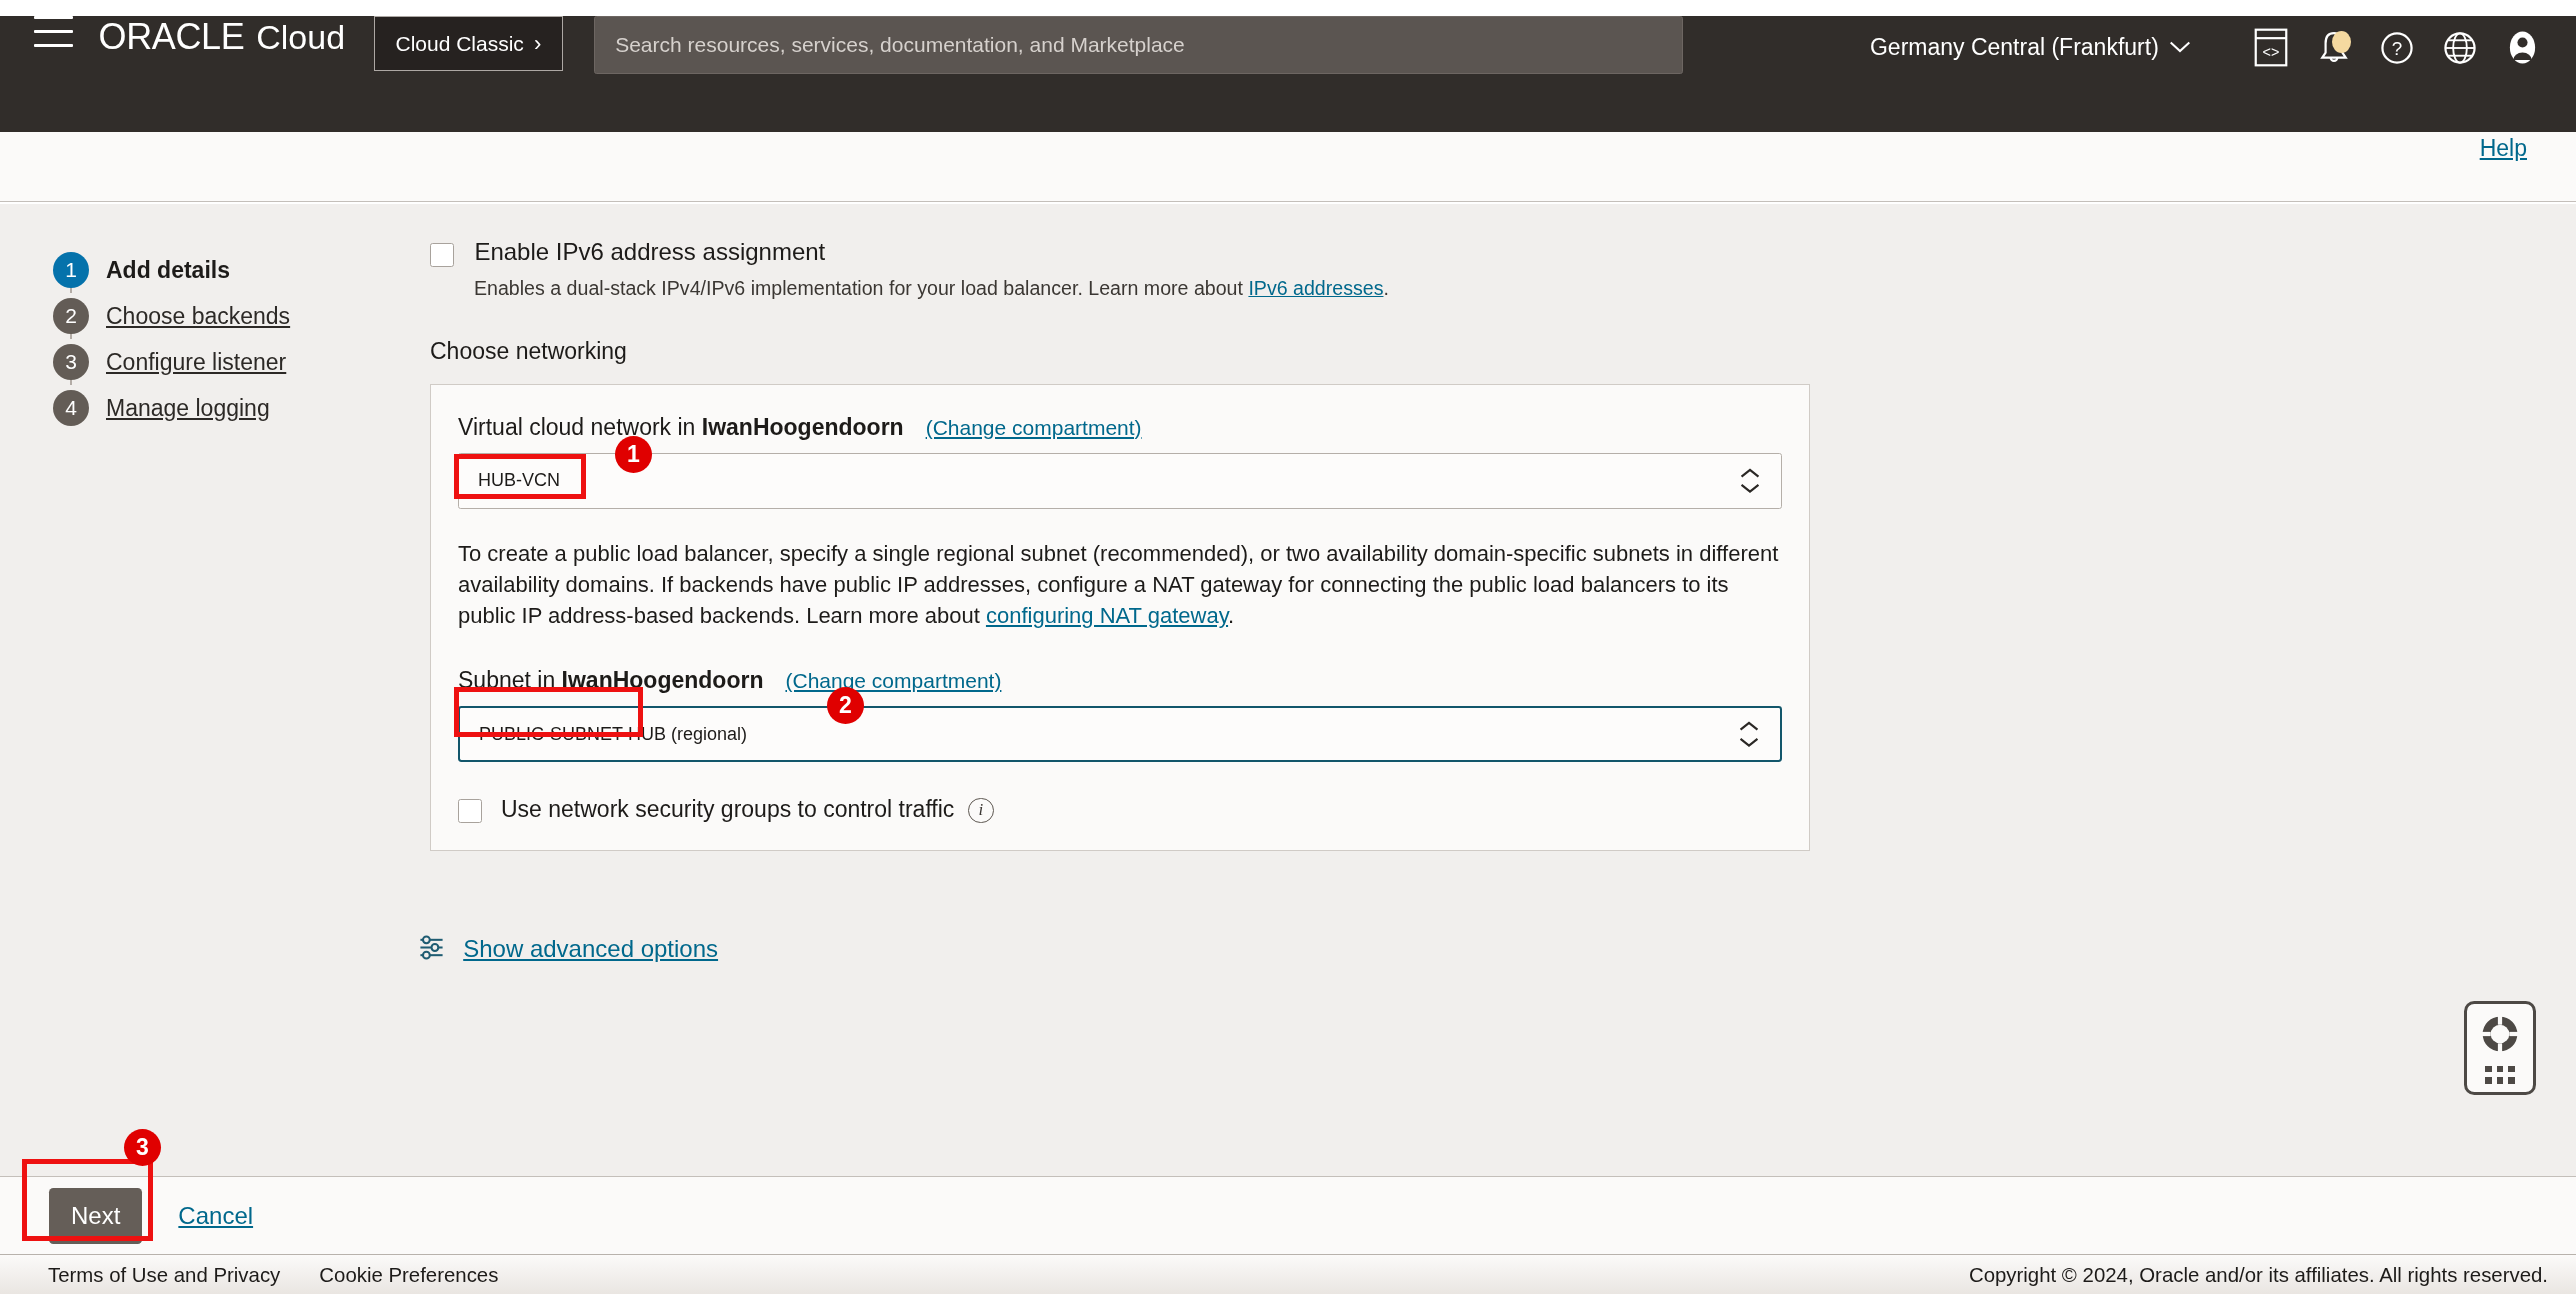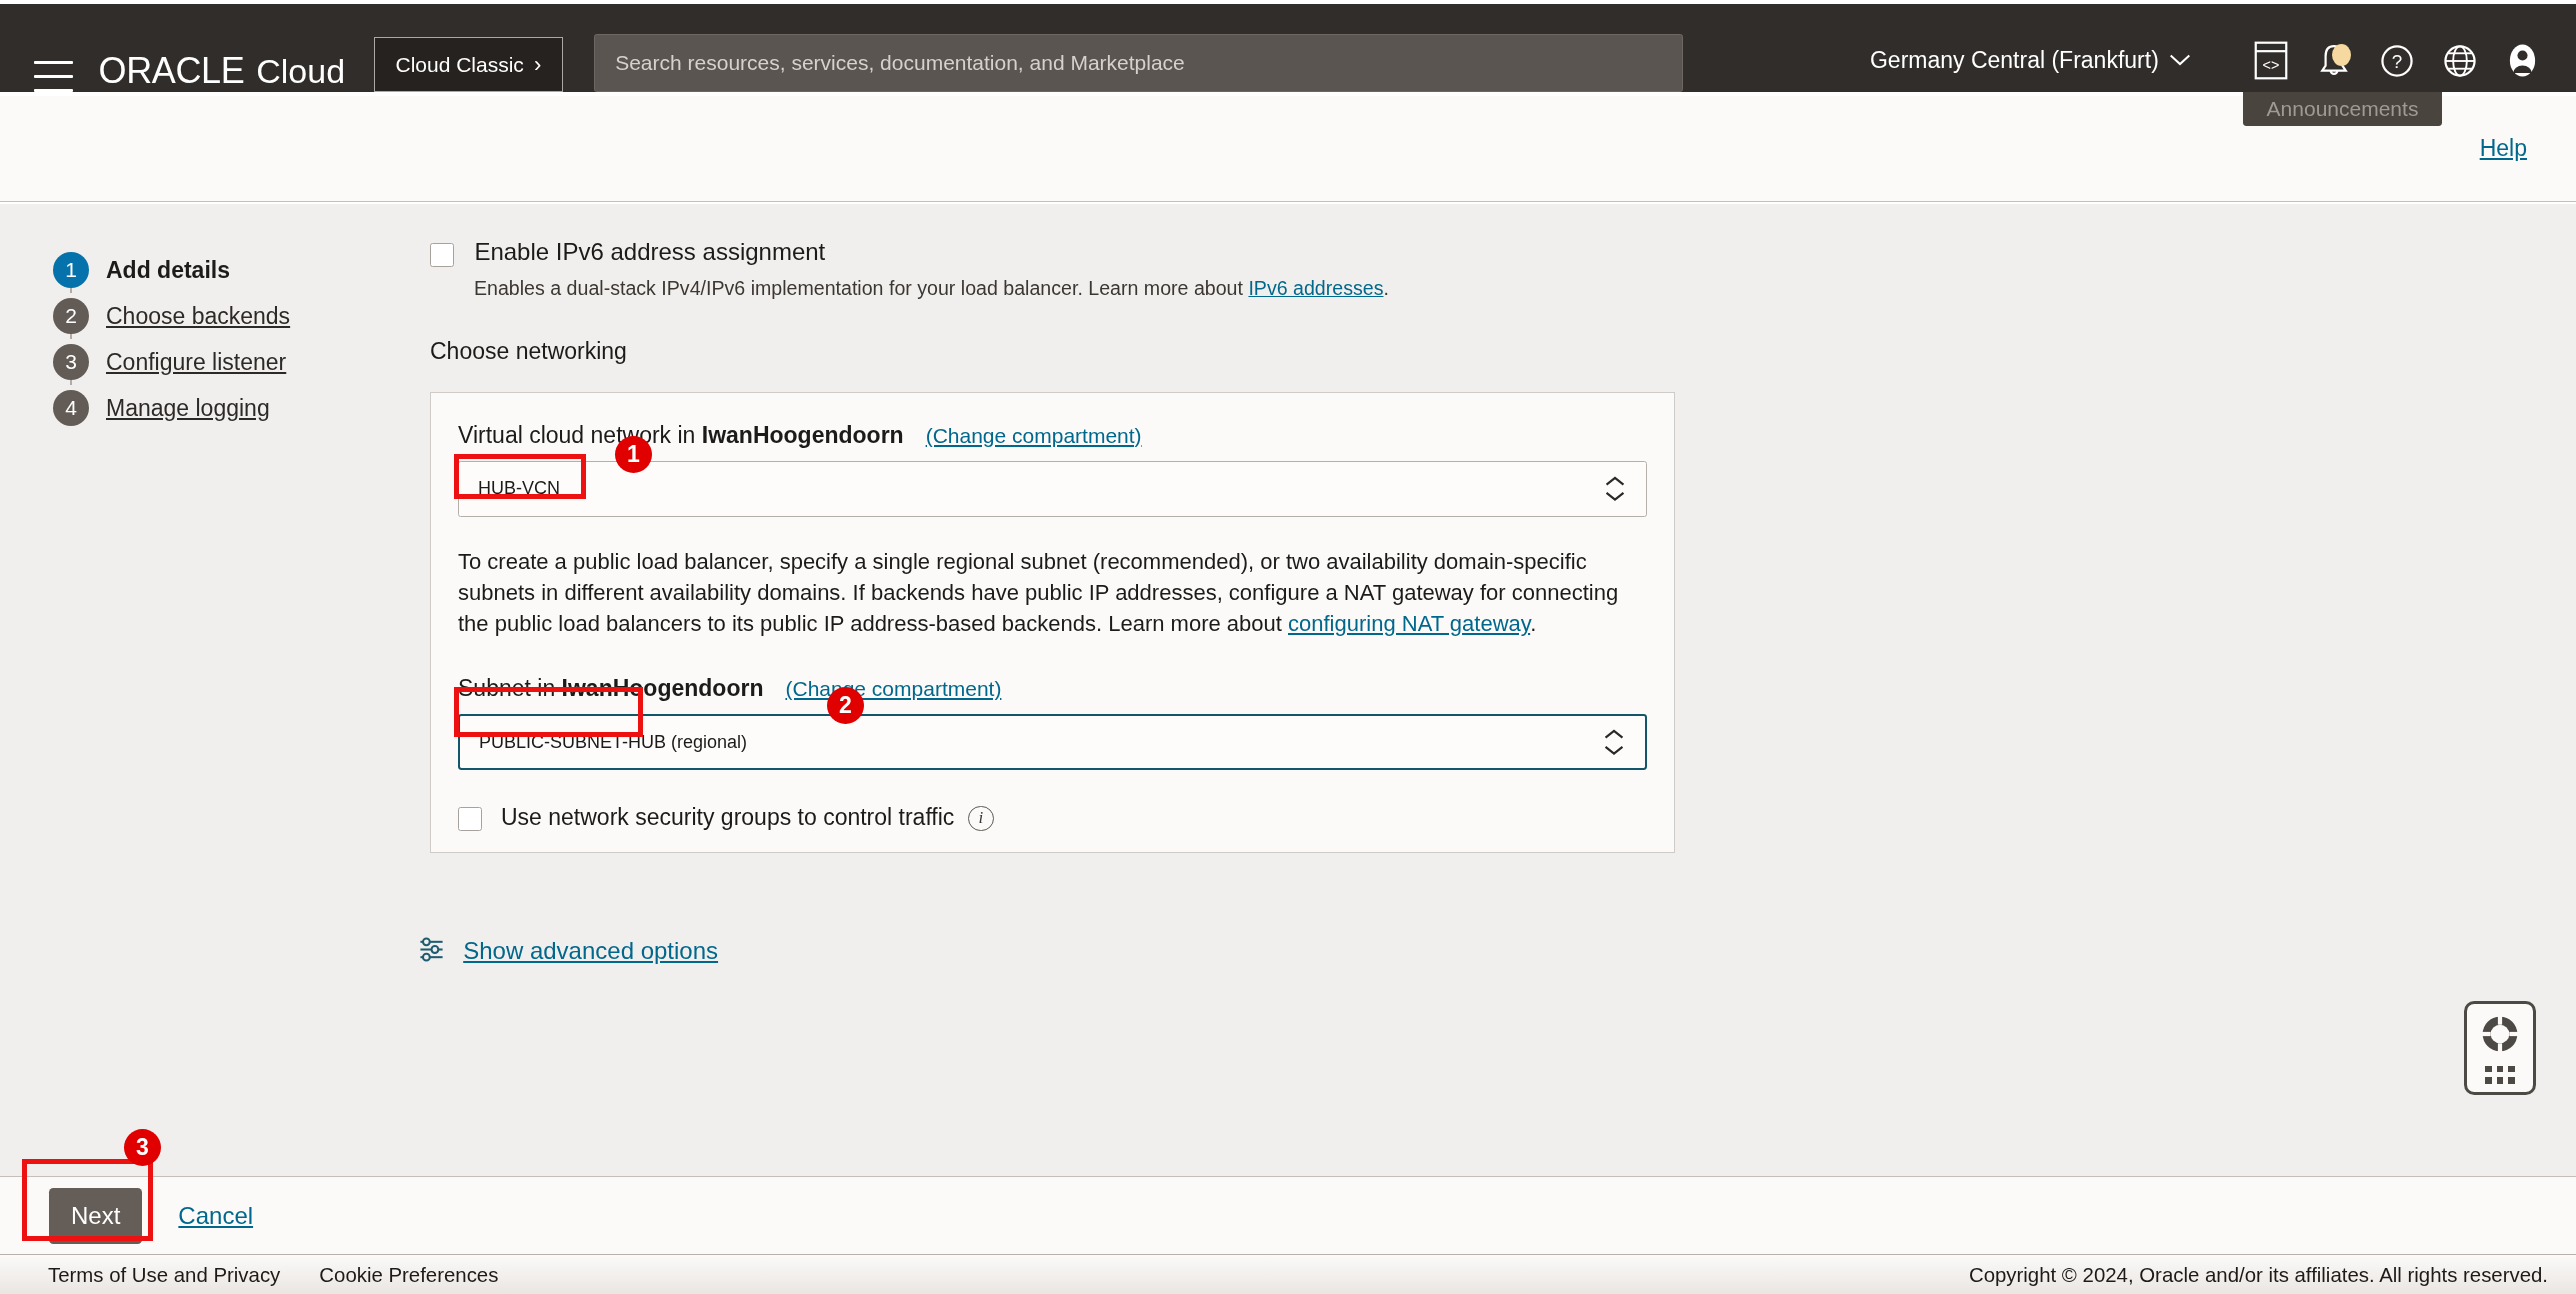--- a/index.html
+++ b/index.html
@@ -6,24 +6,24 @@
   html, body {
     width: 2576px;
     height: 1295px;
     overflow: hidden;
     font-family: "Liberation Sans", sans-serif;
     background: #ffffff;
   }
 
   
   .topnav {
-    position: absolute; top: 4px; left: 0;
-    width: 2576px; height: 88px;
+    position: absolute; top: 16px; left: 0;
+    width: 2576px; height: 116px;
     background: #312d2a;
-    display: flex; align-items: flex-end;
+    display: flex; align-items: flex-start;
     padding: 0 22px;
     z-index: 50;
   }
   .hamburger {
     width: 39px; height: 31px;
     display: flex; flex-direction: column; justify-content: space-between;
     margin-left: 12px; margin-right: 25.6px;
     cursor: pointer;
   }
   .hamburger span { display:block; height: 3.4px; background: #fff; border-radius: 0.9px; width: 100%; }
@@ -152,25 +152,25 @@
     margin-left: 44px; margin-top: 8px;
     font-size: 19.6px; color: #3b3733; line-height: 1.35;
   }
   .inline-link { color: #00688c; text-decoration: underline; cursor: pointer; }
 
   .section-label {
     margin-top: 36px; font-size: 23px; color: #1d1b19;
   }
 
   .net-card {
-    margin-top: 27px;
-    width: 1245px;
+    margin-top: 19px;
+    width: 1380px;
     background: #fbfaf9;
     border: 0.9px solid #d0cbc6;
-    padding: 29px 27px 21px 27px;
+    padding: 29px 27px 27px 27px;
     position: relative;
   }
 
   .field-label-row { display:flex; align-items: baseline; gap: 22px; }
   .field-label { font-size: 23px; color: #1d1b19; }
   .field-label b { font-weight: bold; }
   .change-comp { color: #00688c; font-size: 21px; text-decoration: underline; cursor: pointer; }
 
   .select-box {
     margin-top: 12px;

